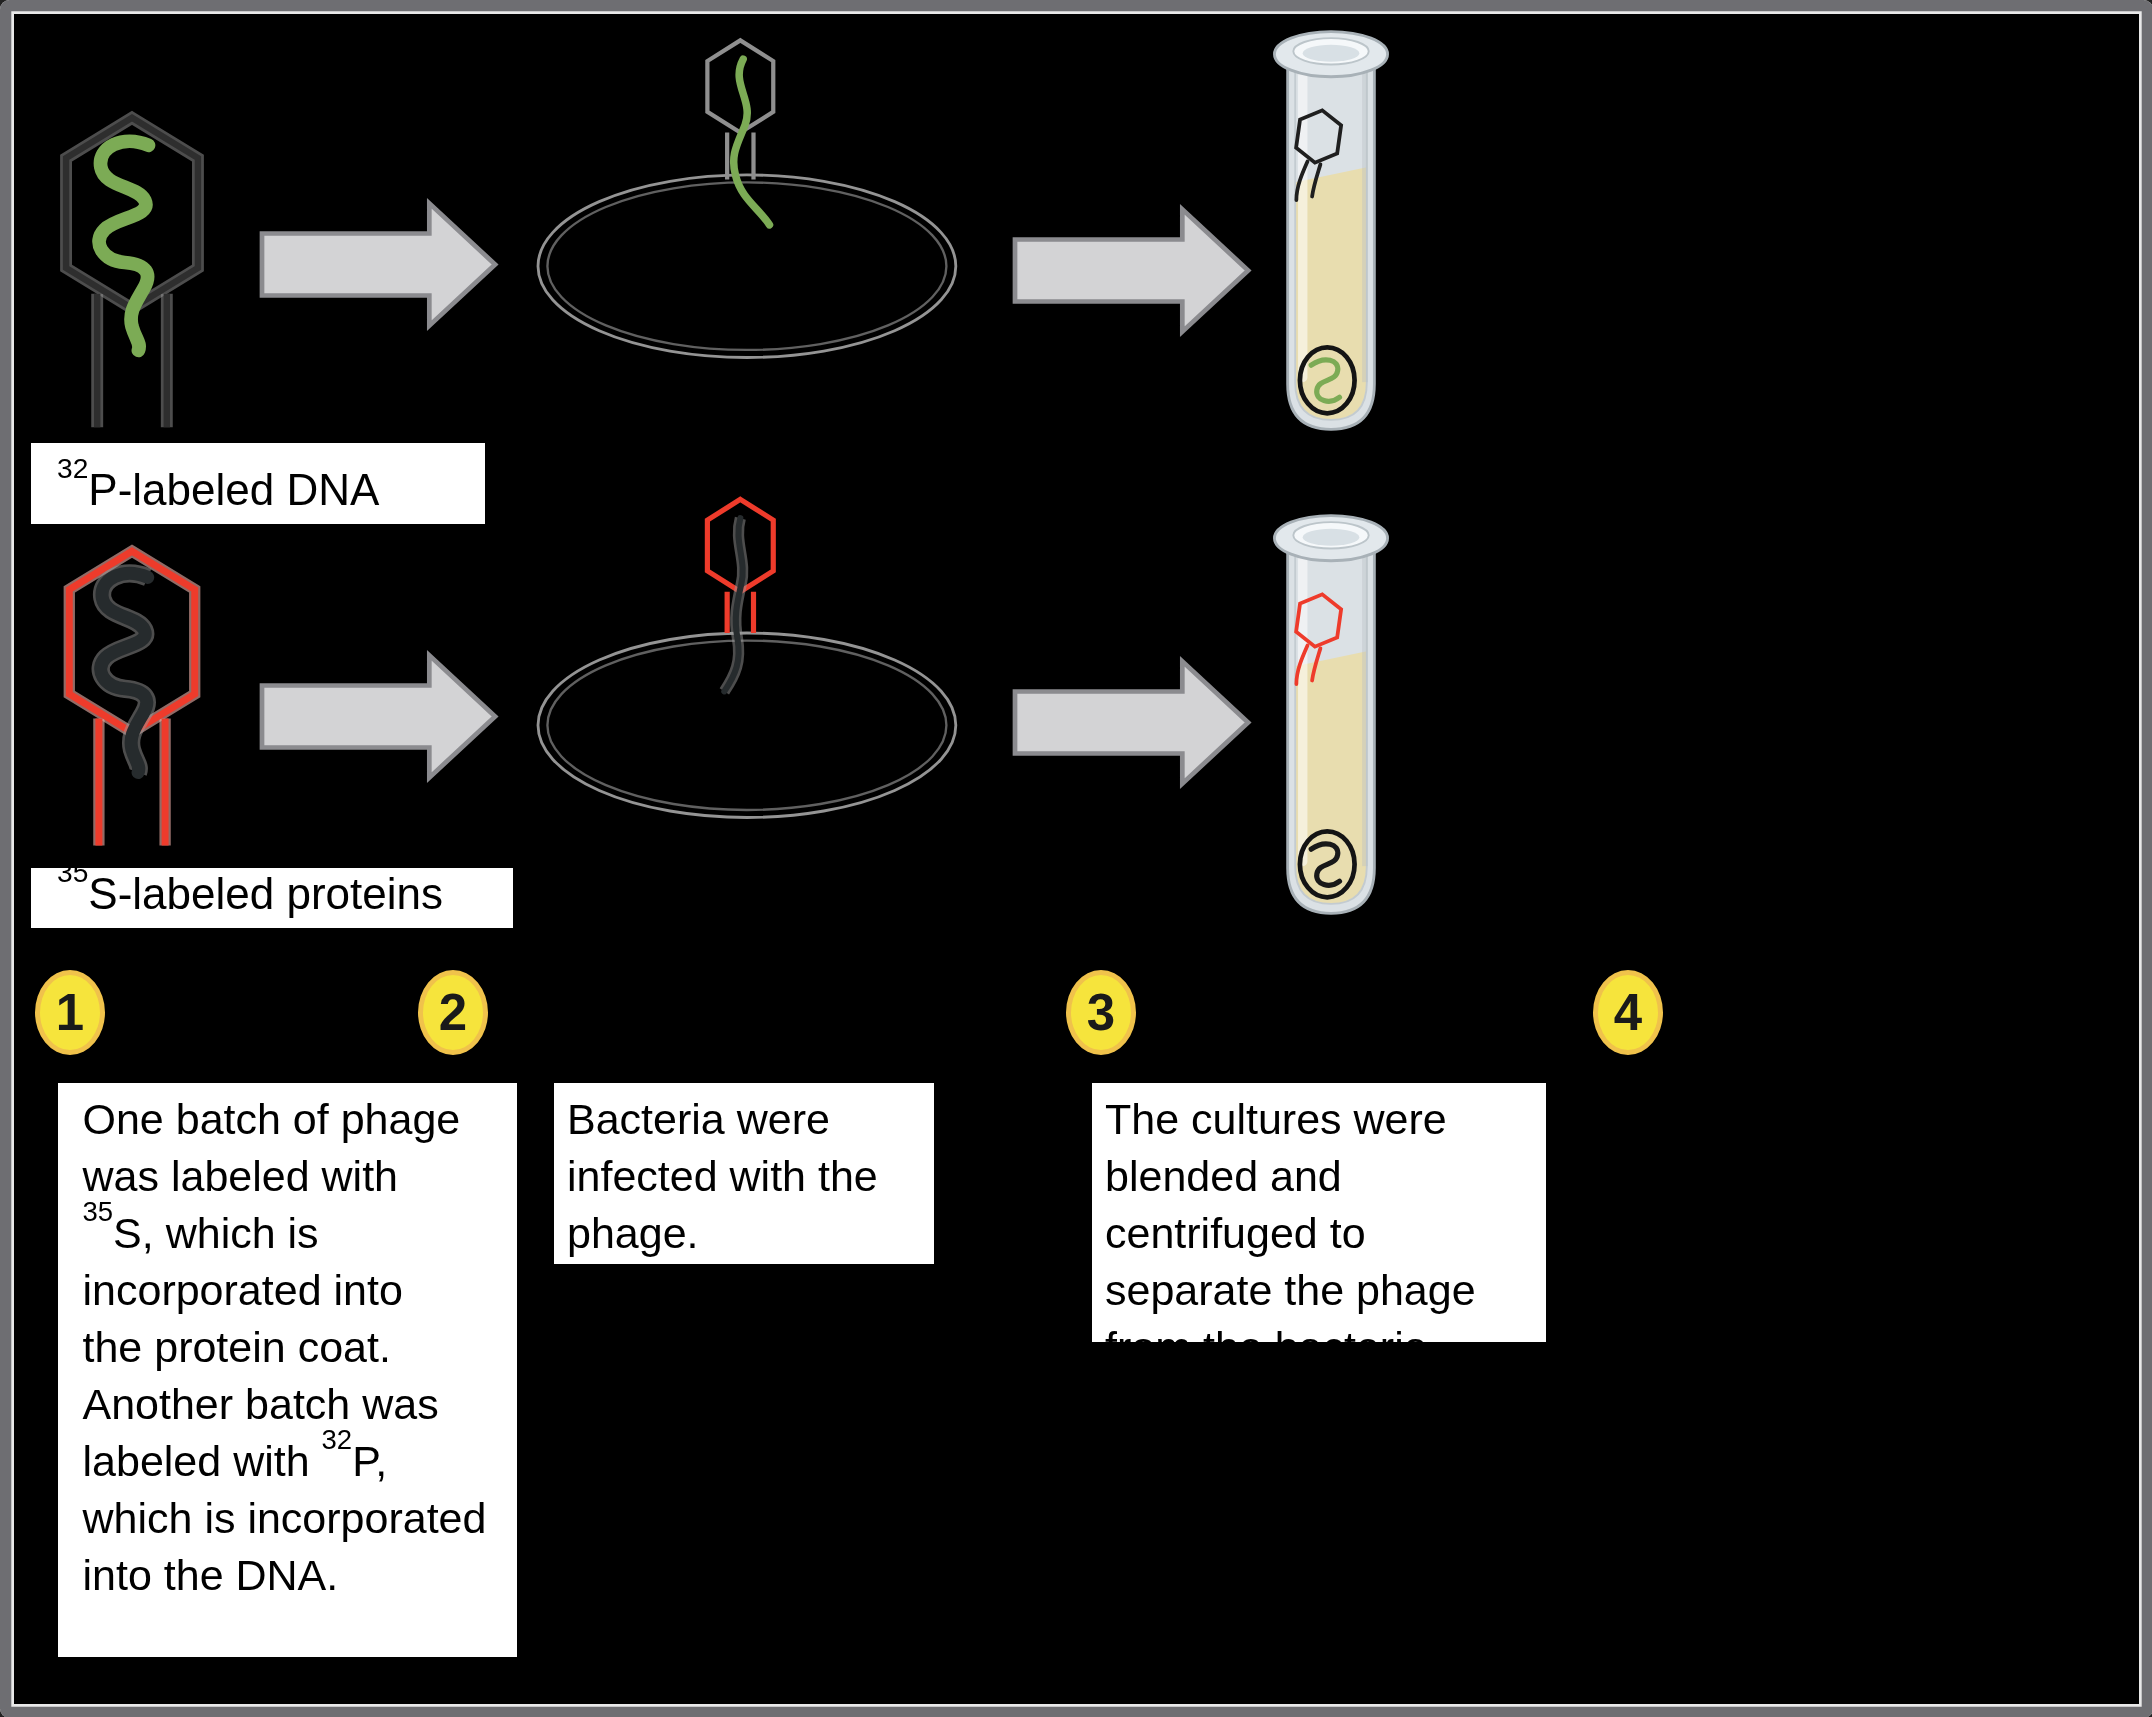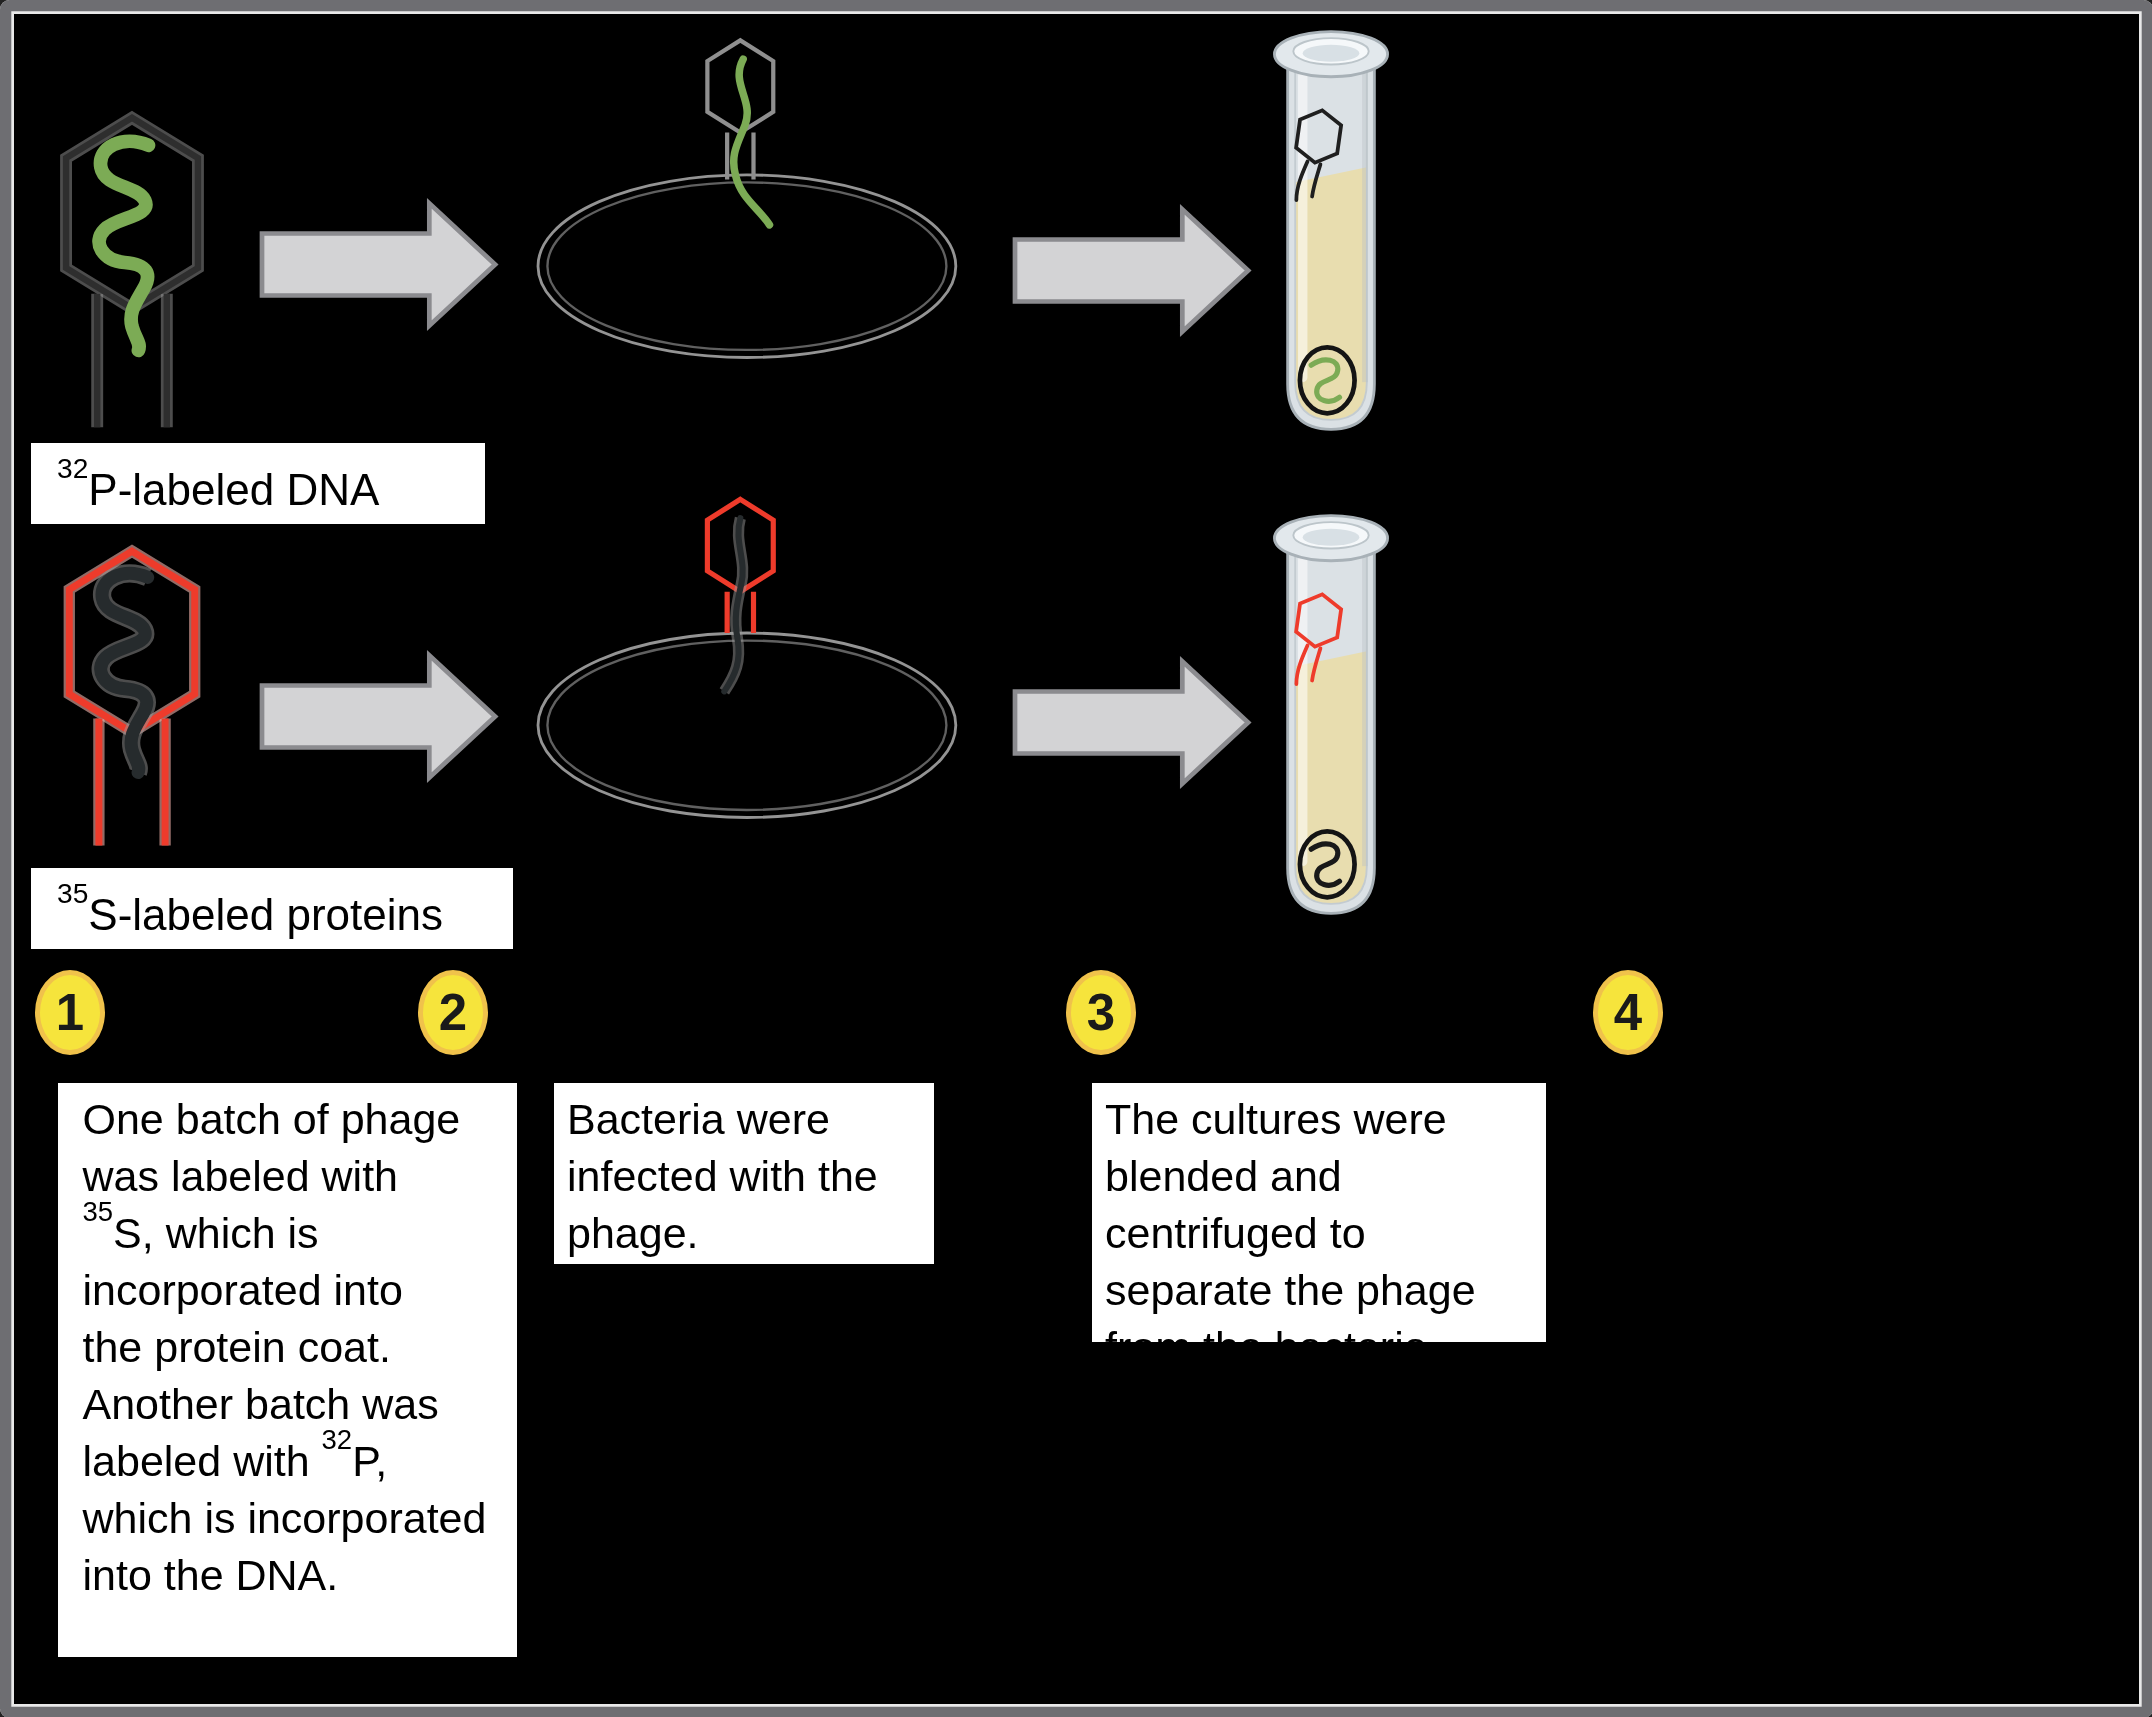--- a/index.html
+++ b/index.html
@@ -126,21 +126,21 @@
 
   <svg class="abs" style="left:40px;top:539px;" width="184" height="331" viewBox="0 0 200 380">
     <polygon class="red-halo" points="100,14 172,58 172,178 100,222 28,178 28,58" stroke-width="13"></polygon>
     <path class="red-halo" d="M62,206 L62,352 M138,206 L138,352" stroke-width="13"></path>
     <polygon class="red-ink" stroke-width="8" points="100,14 172,58 172,178 100,222 28,178 28,58"></polygon>
     <path class="red-ink" stroke-width="8" d="M62,206 L62,352 M138,206 L138,352"></path>
     <path class="halo" stroke-width="21" d="M118,44 C90,32 62,46 66,68 C70,90 106,88 114,104 C122,122 84,122 70,136 C56,150 68,170 92,172 C116,174 122,184 113,200 C104,216 96,226 100,242 C104,256 110,260 107,268"></path>
     <path class="dark-dna" stroke-width="15" d="M118,44 C90,32 62,46 66,68 C70,90 106,88 114,104 C122,122 84,122 70,136 C56,150 68,170 92,172 C116,174 122,184 113,200 C104,216 96,226 100,242 C104,256 110,260 107,268"></path>
   </svg>
 
-  <div class="label" style="left:31px;top:868px;width:482px;height:81px;">
+  <div class="label" style="left:31px;top:868px;width:482px;height:60px;">
     <span><sup>35</sup>S-labeled proteins</span>
   </div>
 
   <svg class="abs" style="left:256px;top:646px;" width="247" height="141" viewBox="0 0 262 150">
     <polygon class="arrow-shape" points="6,42 184,42 184,10 254,75 184,140 184,108 6,108"></polygon>
   </svg>
 
   <svg class="abs" style="left:532px;top:490px;" width="443" height="367" viewBox="0 0 470 390">
     <ellipse class="cell-outer" cx="228" cy="250" rx="222" ry="98"></ellipse>
     <ellipse class="cell-inner" cx="228" cy="250" rx="212" ry="90"></ellipse>

